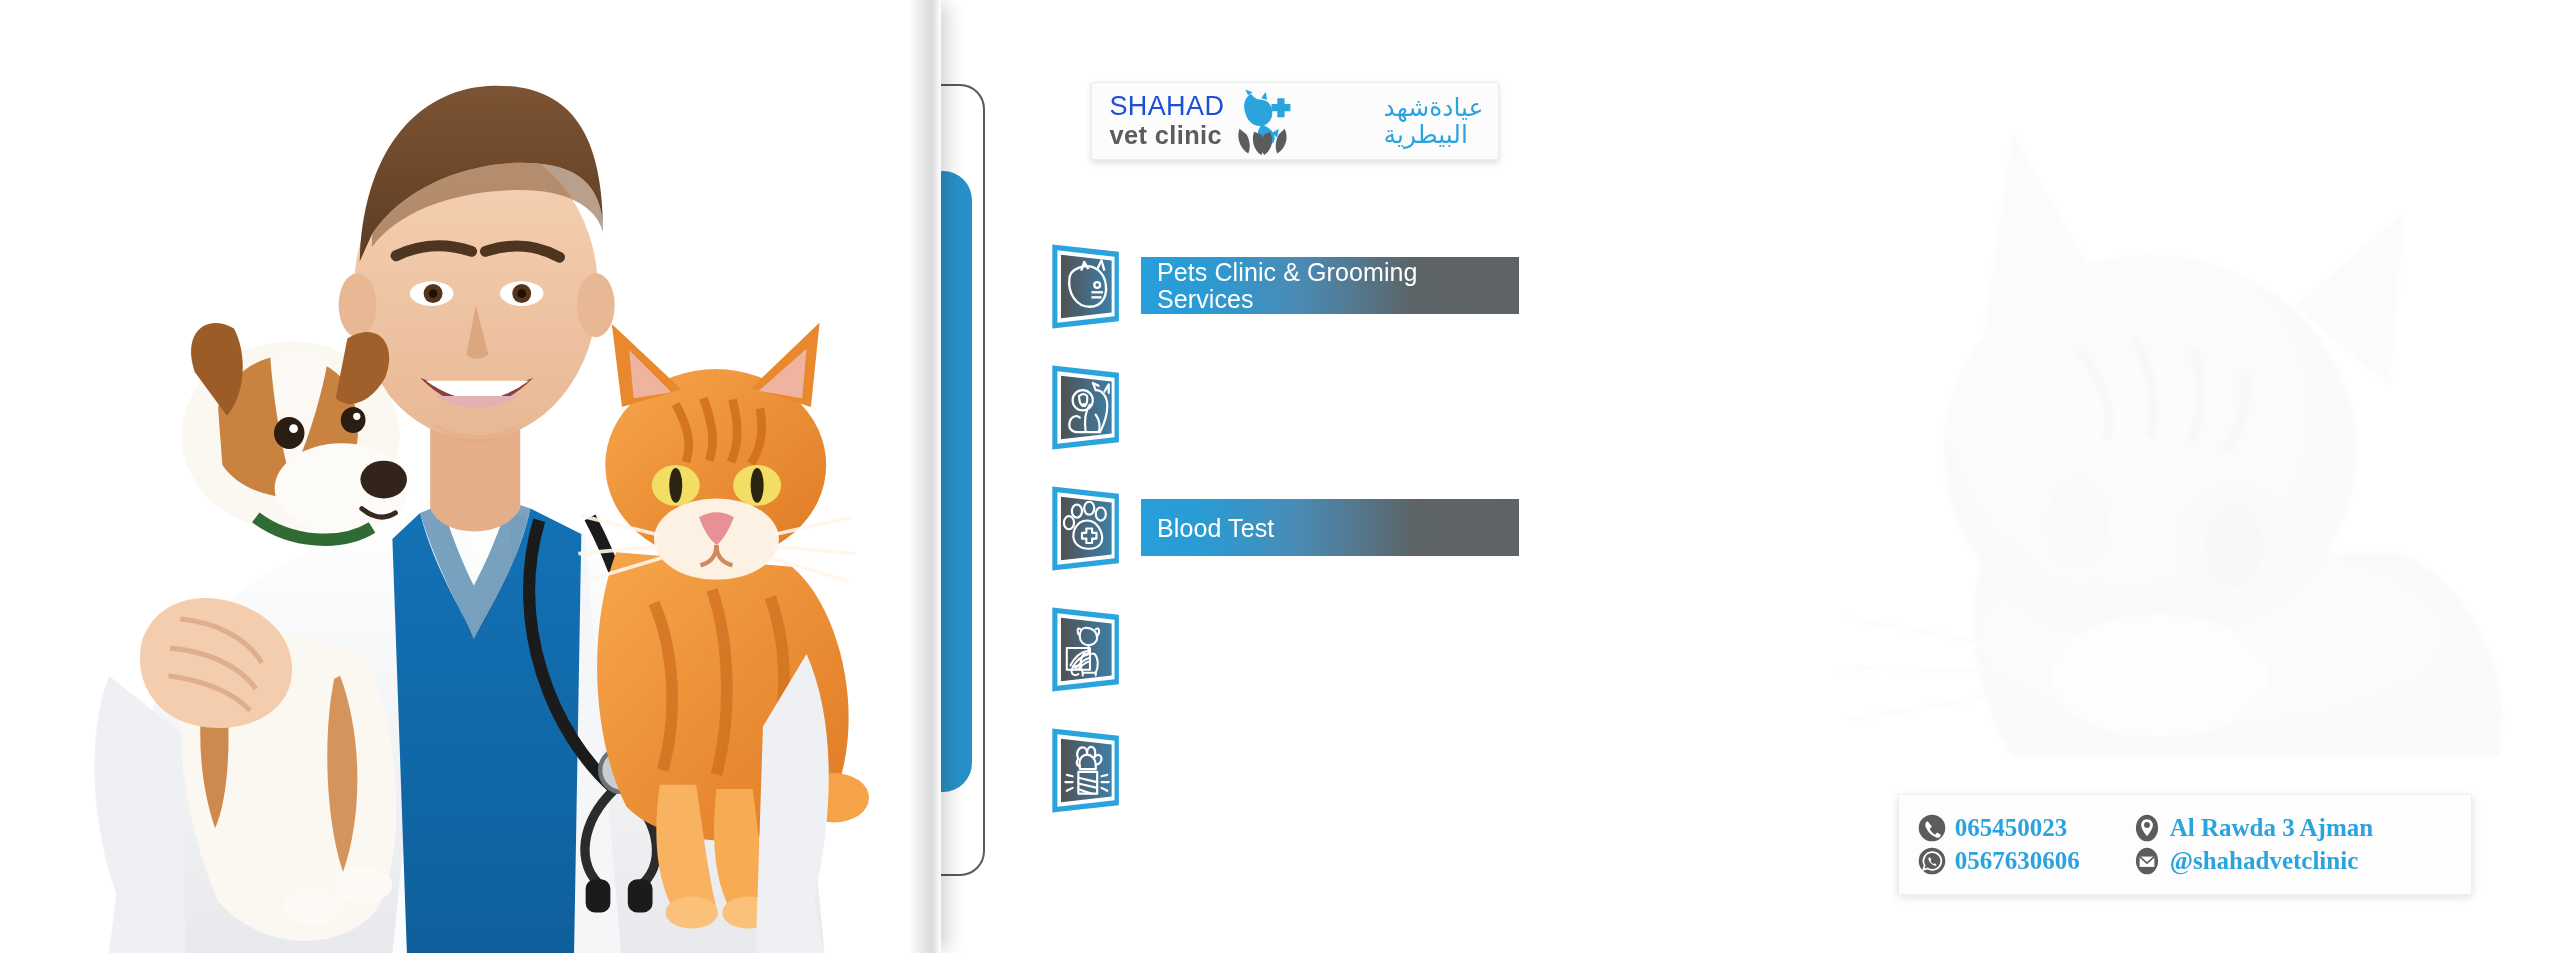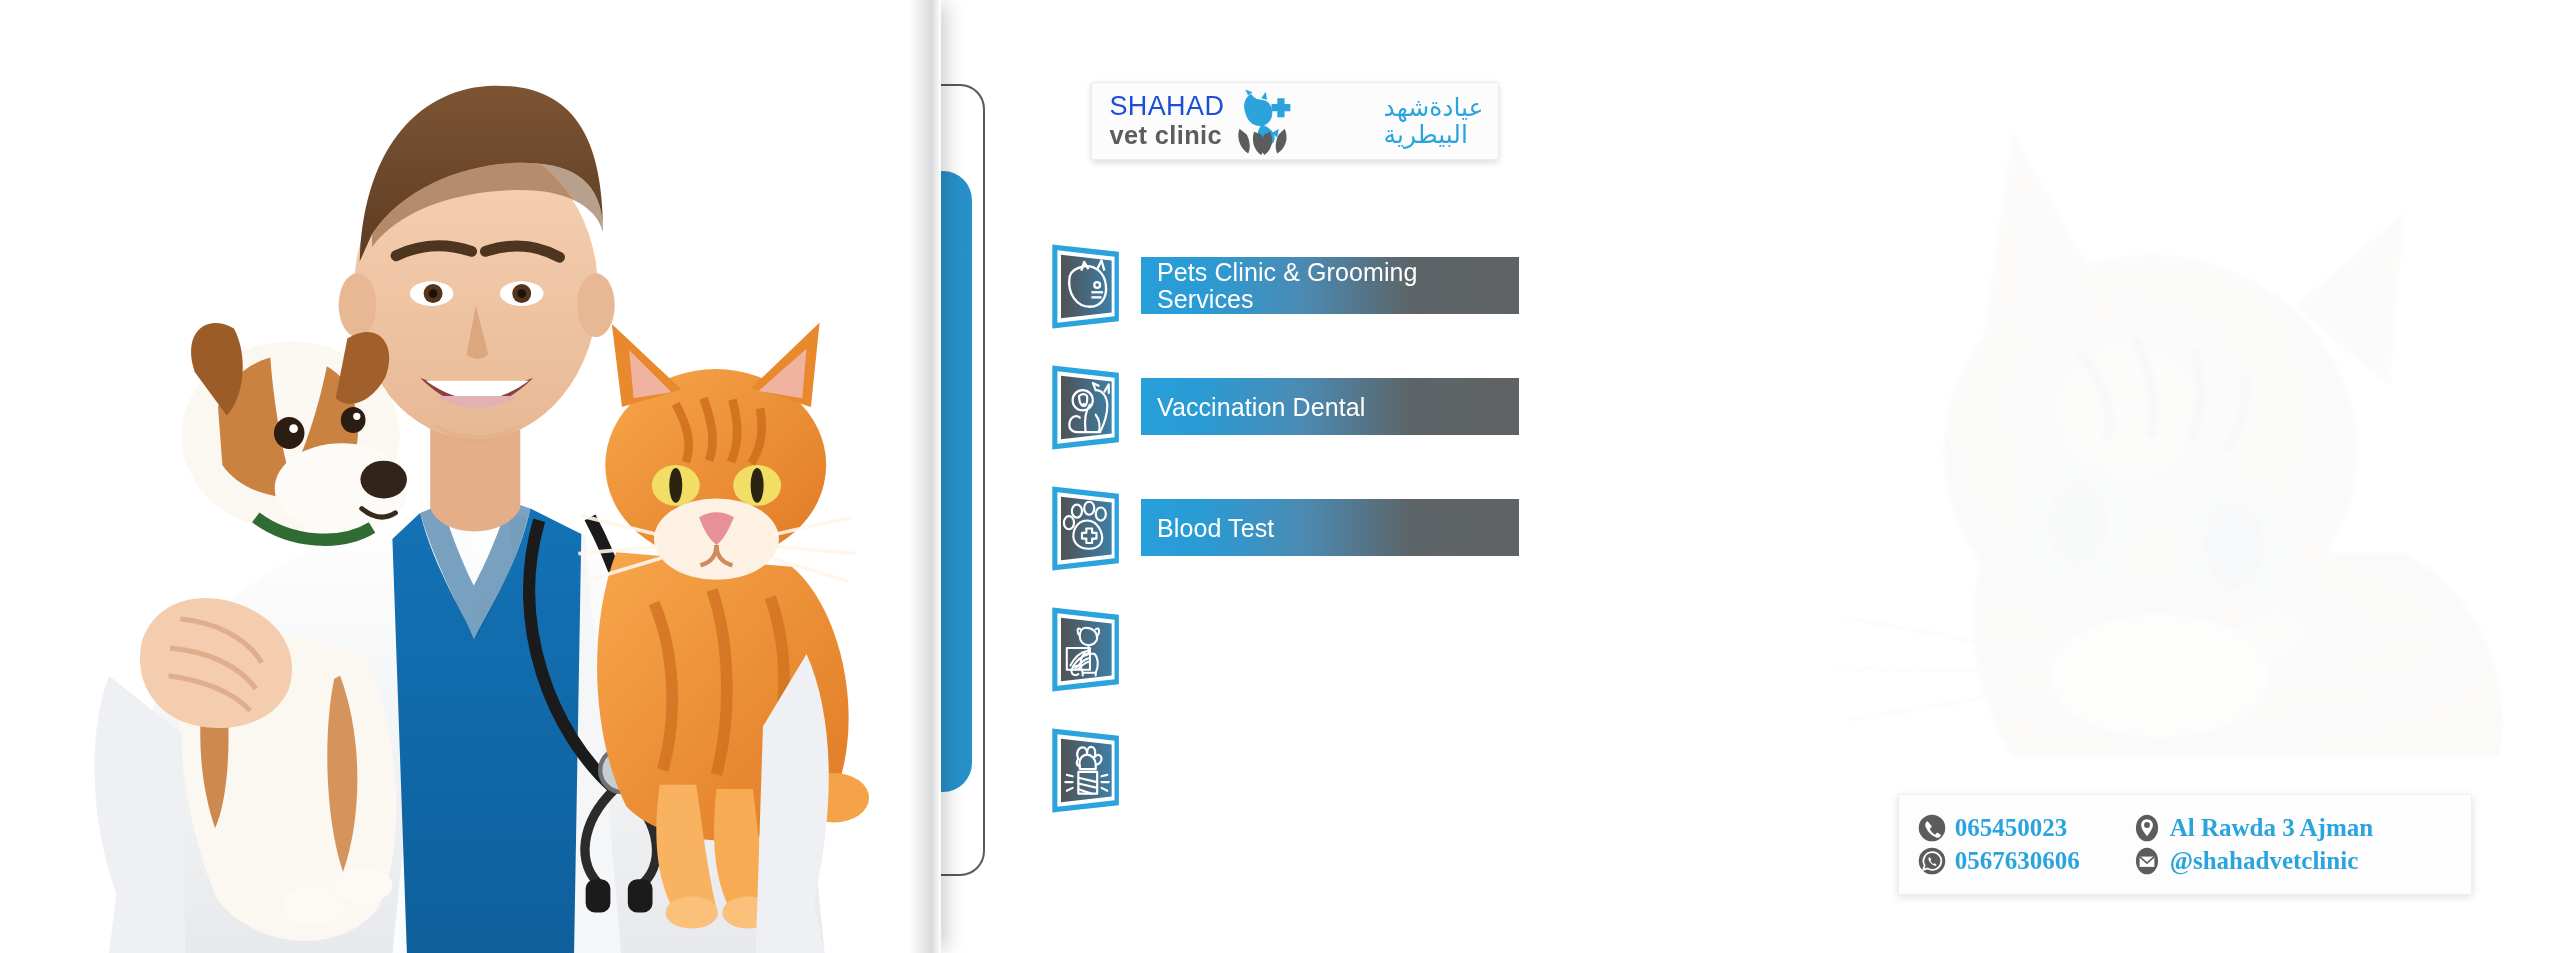--- a/index.html
+++ b/index.html
@@ -338,23 +338,20 @@
           <path d="M56 40 L50 30 L46 42"></path>
           <circle cx="68" cy="62" r="4"></circle>
           <path d="M60 72 L76 72"></path>
             <path d="M60 79 L74 79"></path>
         </g>
       </svg>
     </div>
   </div>
 
   <div class="srv">
-    <div class="srv-bar">
-      <span class="srv-label">Vaccination Dental</span>
-    </div>
     <div class="srv-tab">
       <svg viewBox="0 0 112 128" width="81" height="93">
         <defs>
             <linearGradient id="tg2" x1="0" y1="0" x2="1" y2="0">
           <stop offset="0%" stop-color="#4f5255"></stop>
               <stop offset="100%" stop-color="#3f7fa6"></stop>
             </linearGradient>
           </defs>
         <path d="M6 6 L98 16 L98 112 L6 122 Z" fill="#2ba4dd"></path>
         <path d="M13 14 L92 23 L92 105 L13 114 Z" fill="#fff"></path>

